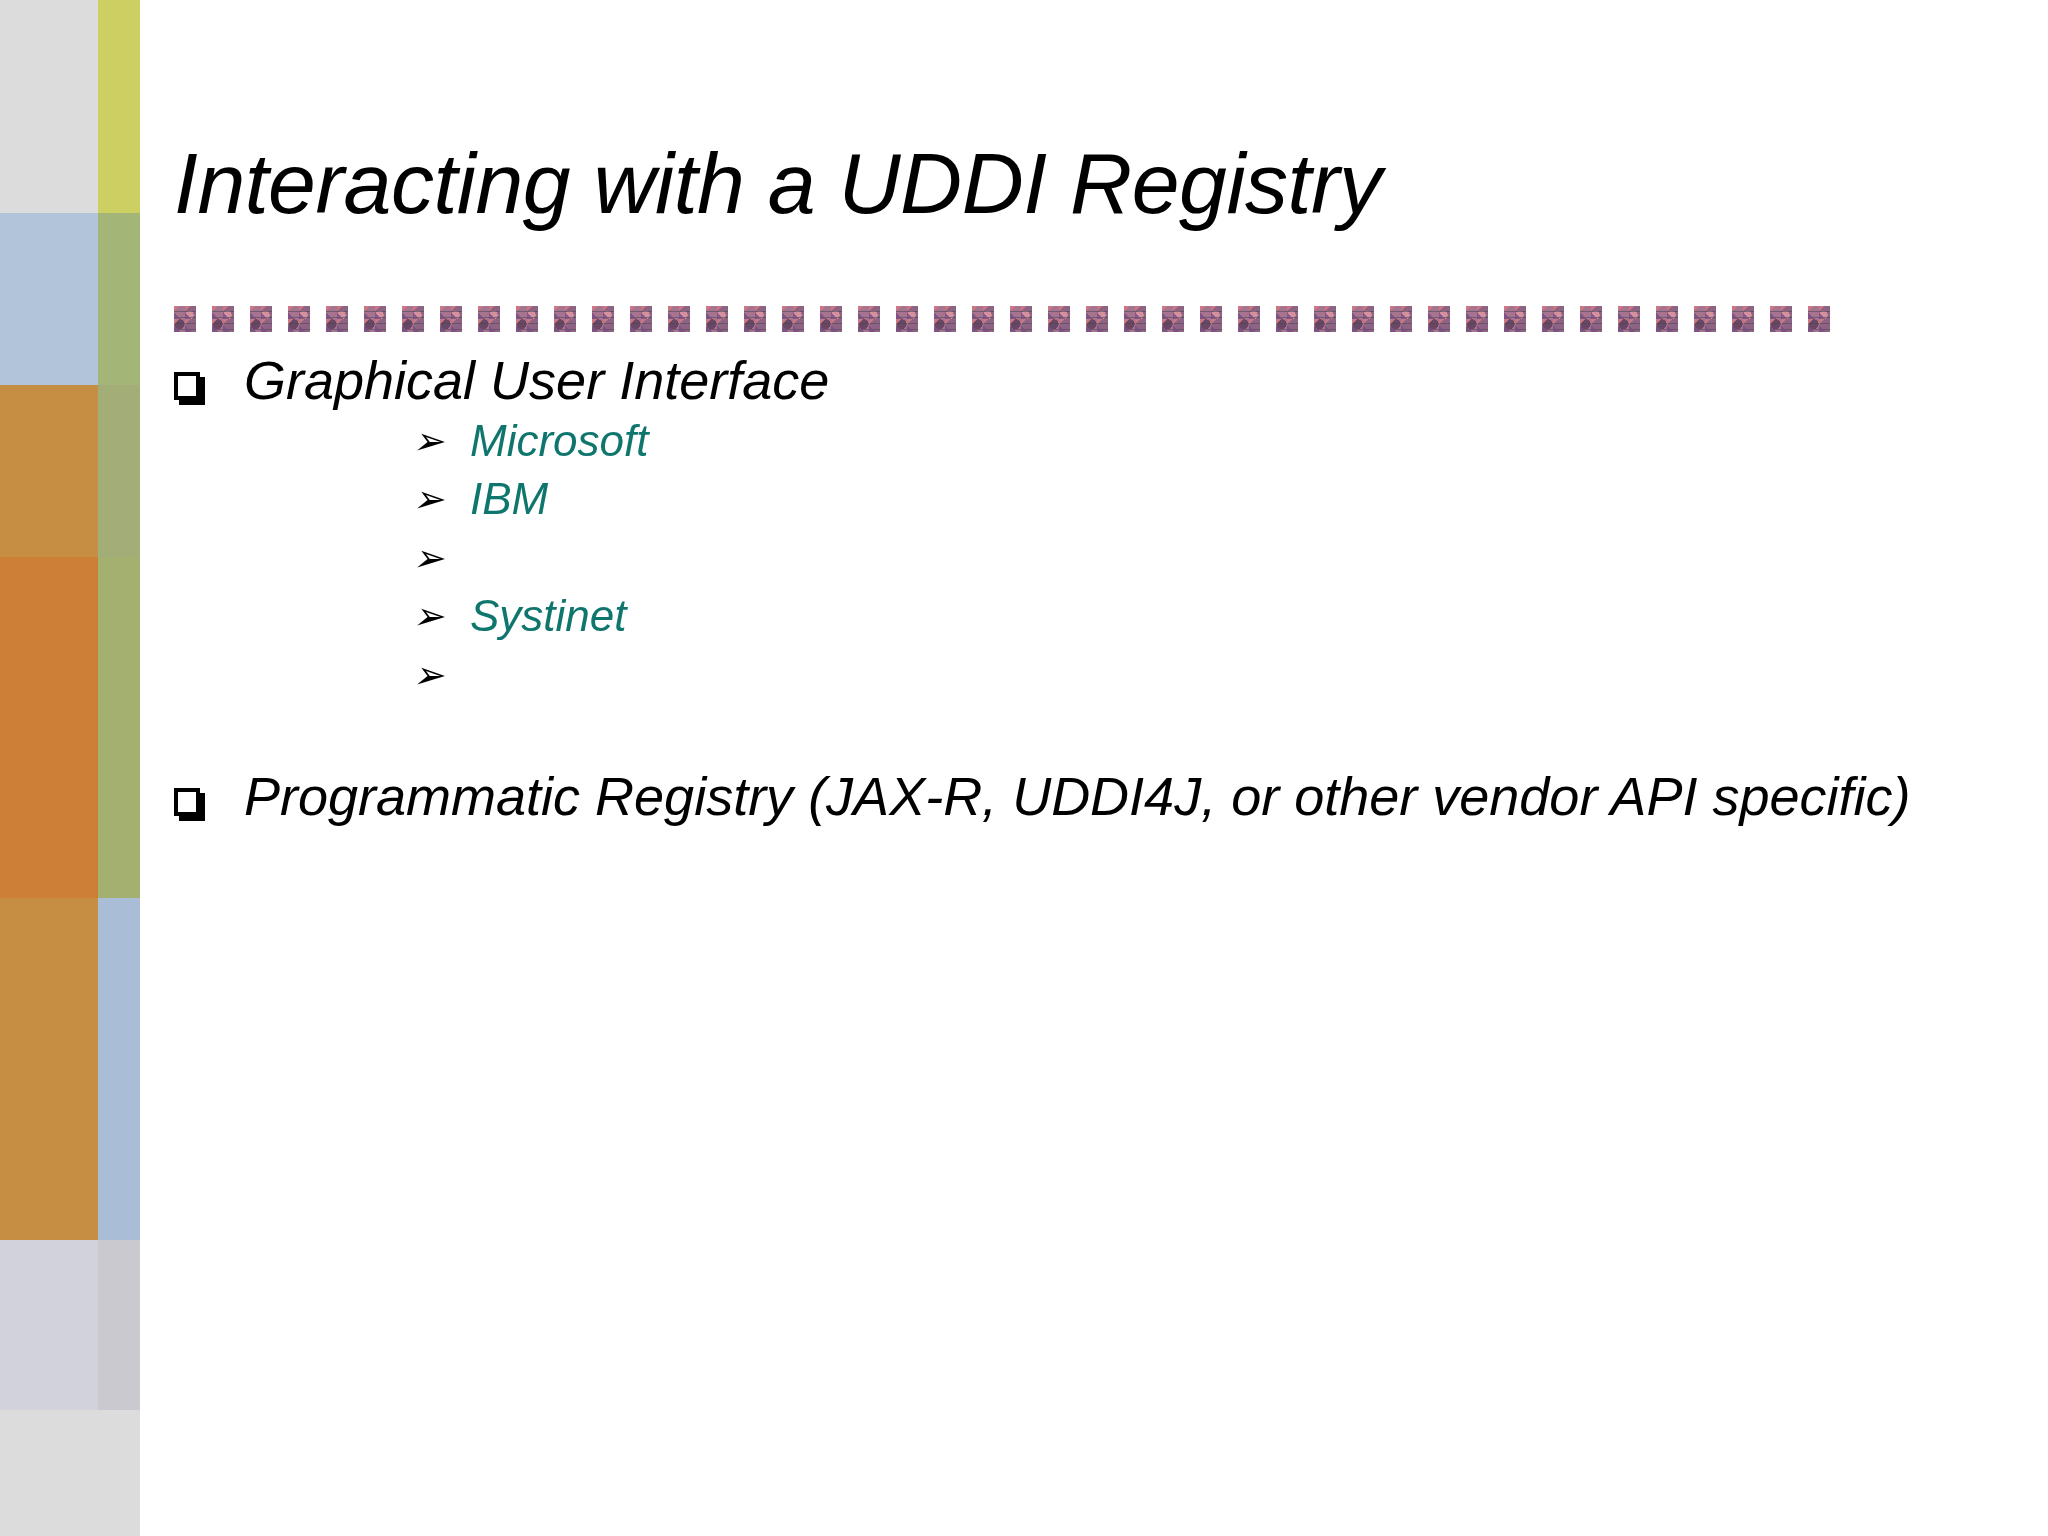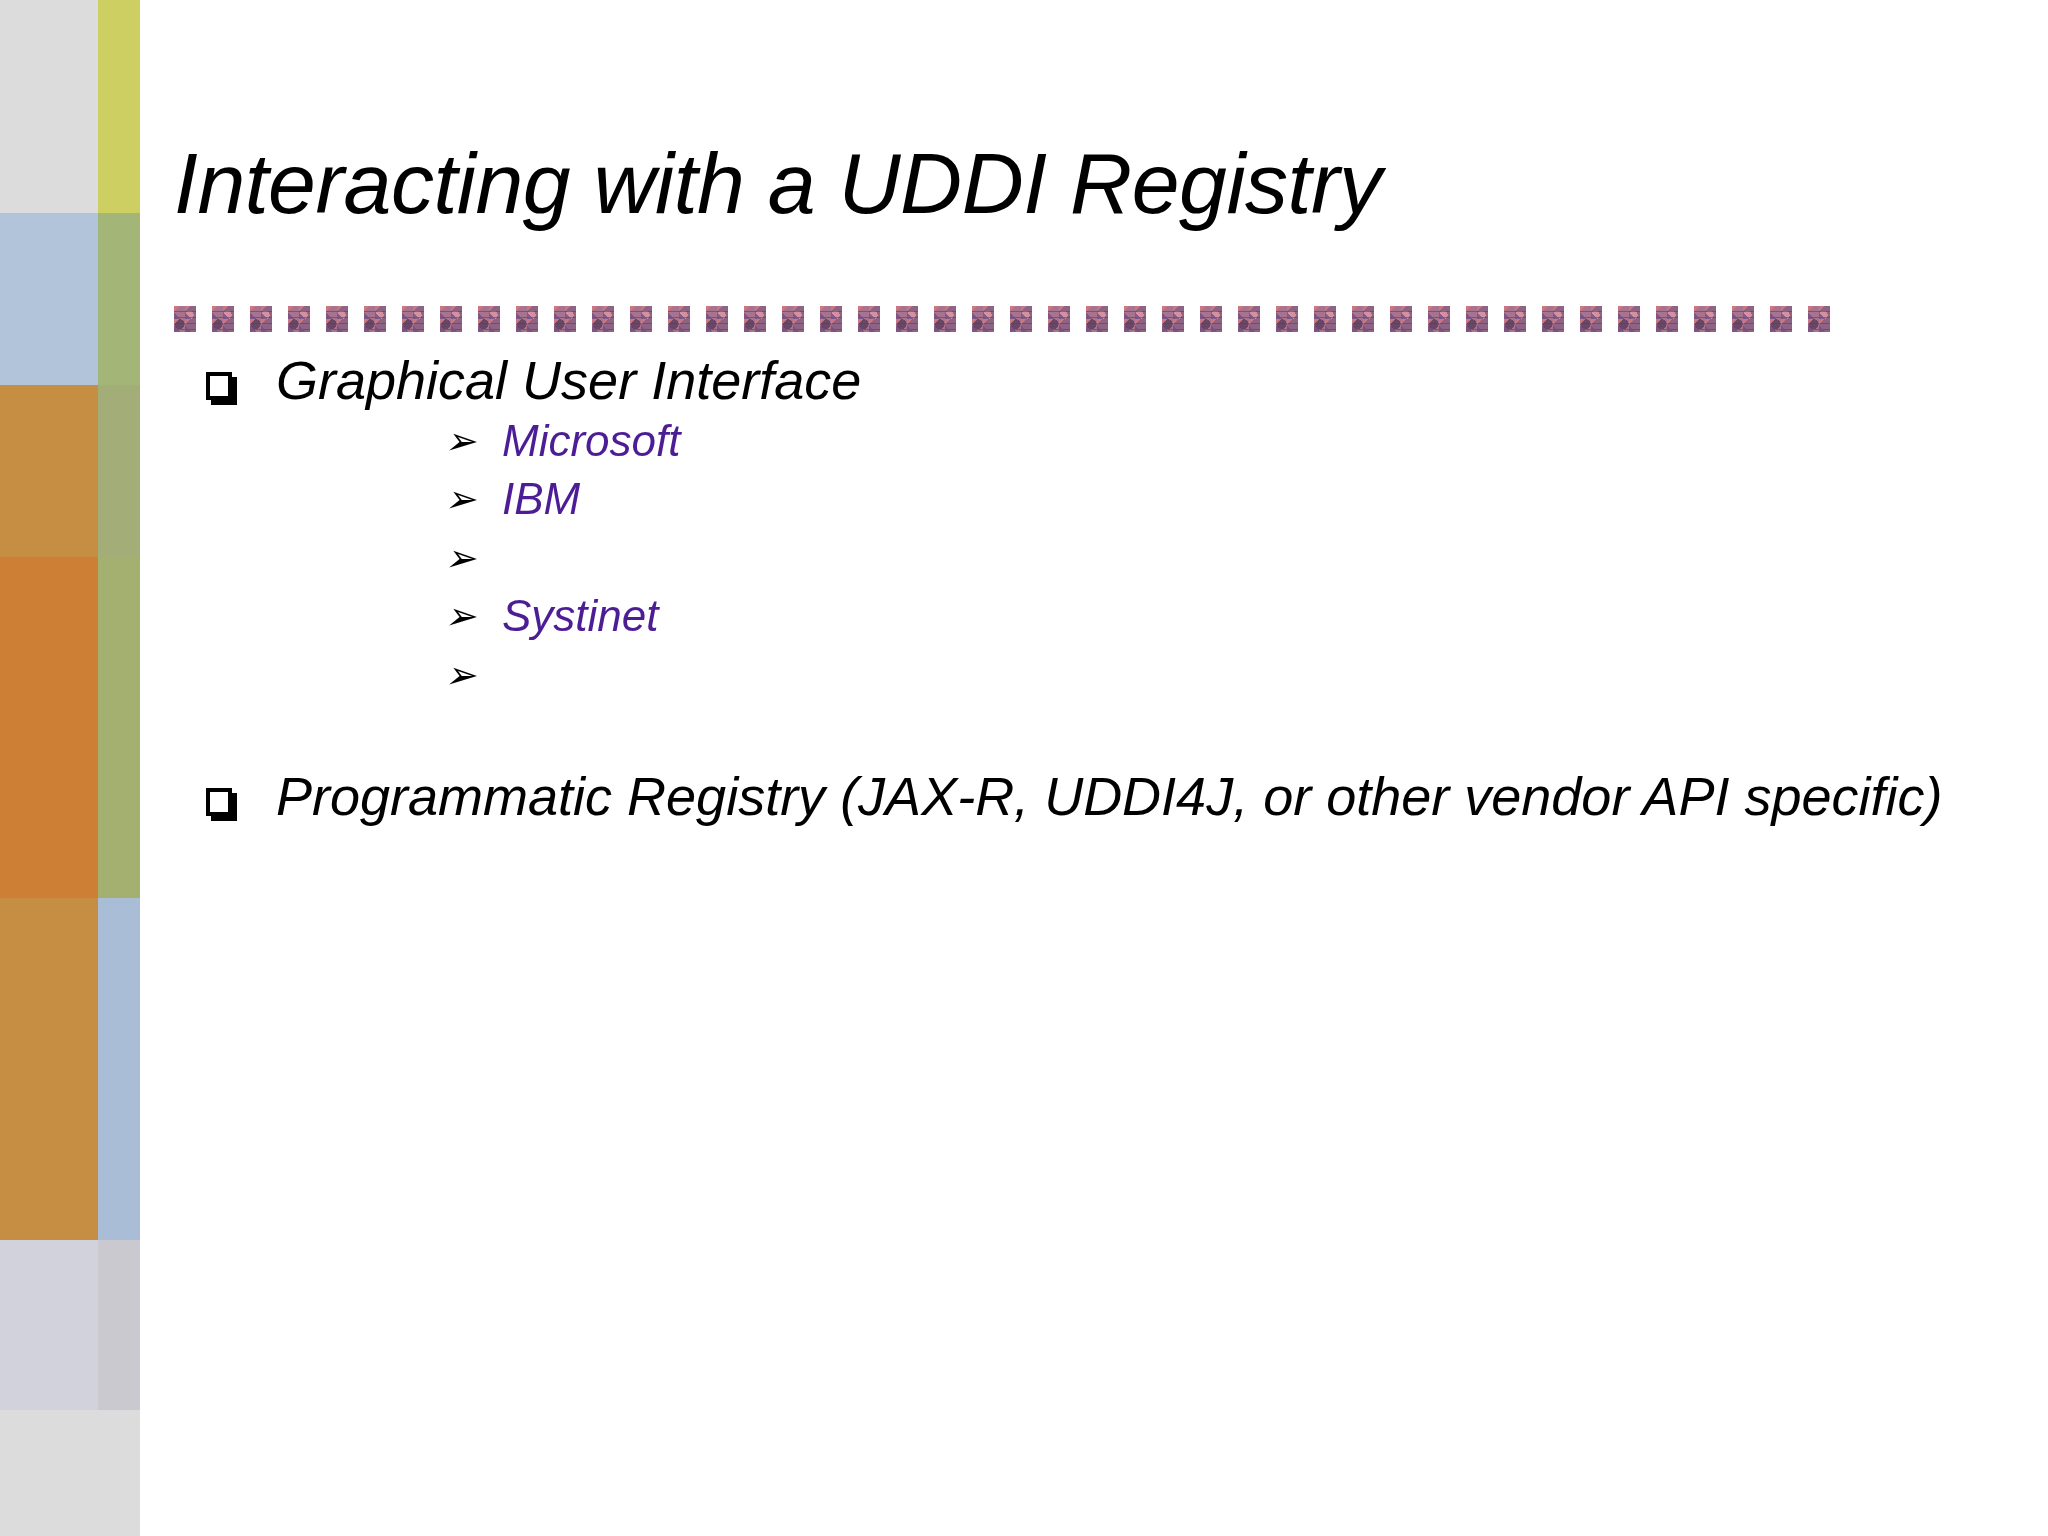--- a/index.html
+++ b/index.html
@@ -96,21 +96,20 @@
   #content-list {
     position: absolute;
     left: 0;
     top: 352px;
     width: 1908px;
   }
 
   .bullet-row {
     display: flex;
     align-items: flex-start;
-    margin-left: 32px;
   }
 
   
   .level1 {
     padding-left: 34px;
     margin-bottom: 2px;
   }
   .level1 .marker {
     flex: 0 0 auto;
     width: 38px;
@@ -148,21 +147,21 @@
     width: 30px;
     font-size: 38px;
     line-height: 1.32;
     color: #000000;
     text-align: left;
   }
   .level2 .label {
     flex: 1 1 auto;
     font-size: 44px;
     line-height: 1.15;
-    color: #4c1d95;
+    color: #0f766e;
     padding-left: 28px;
     white-space: nowrap;
   }
   .sub-group { margin-top: 6px; }
   .sub-group .level2 + .level2 { margin-top: 8px; }
 
   .spacer-after-subs { height: 68px; }
 </style>
 </head>
 <body>

